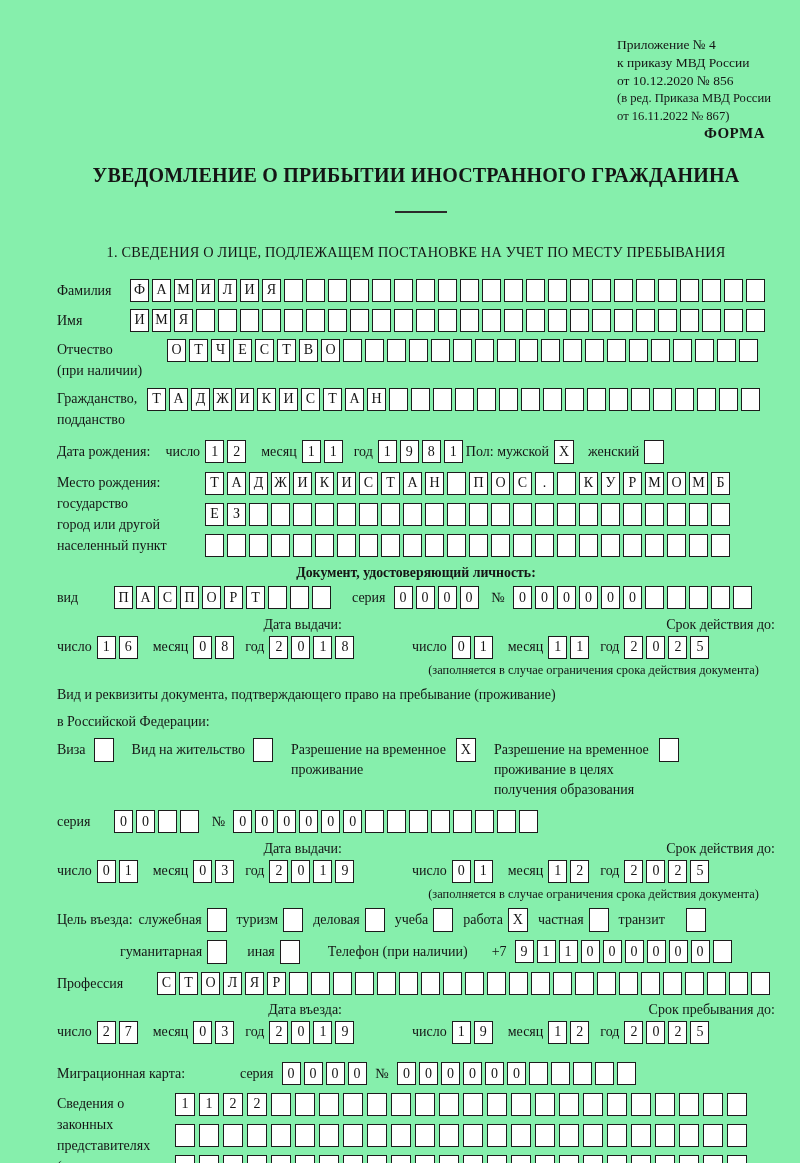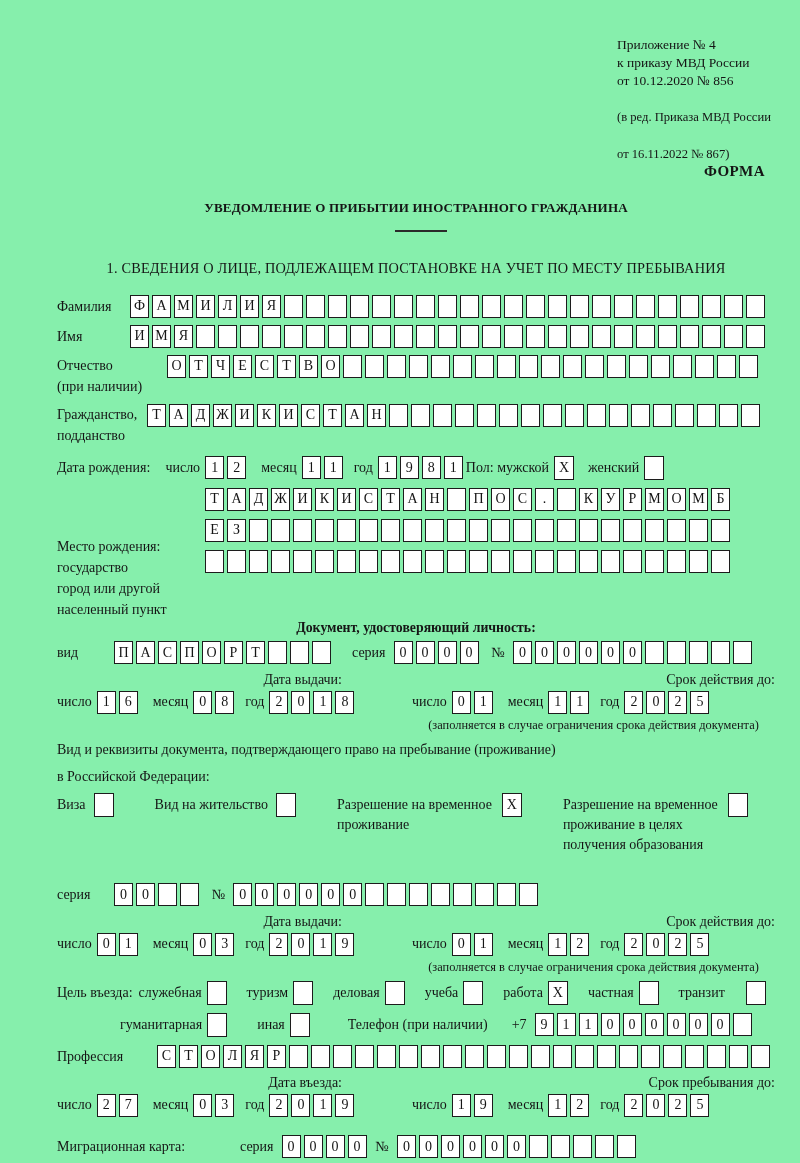--- a/index.html
+++ b/index.html
@@ -1,33 +1,33 @@
 <!DOCTYPE html>
 <html><head>
 <meta charset="utf-8">
 <style>
   * { margin:0; padding:0; box-sizing:border-box; }
   body { background:#ffffff; font-family:"Liberation Serif","DejaVu Serif",serif; color:#151515; }
   .page { width:800px; height:1163px; background:#86efac; padding:36px 25px 16px 57px; overflow:hidden; }
 
   .annex { margin-left:560px; font-size:13.5px; line-height:1.32; }
-  .annex .sub { font-size:12.6px; margin-top:20px; }
+  .annex .sub { font-size:12.6px; margin-top:1px; }
   .form-label { text-align:right; padding-right:10px; font-weight:bold; font-size:15px; letter-spacing:.5px; }
 
-  .title { margin-top:18px; text-align:center; font-weight:bold; font-size:13px; line-height:1.55; letter-spacing:.2px; }
+  .title { margin-top:18px; text-align:center; font-weight:bold; font-size:20px; line-height:1.55; letter-spacing:.2px; }
   .blank-line { display:inline-block; width:52px; border-bottom:2px solid #2a2a2a; margin-left:10px; vertical-align:baseline; }
 
   .sec-heading { margin-top:22px; text-align:center; font-weight:normal; font-size:14.3px; letter-spacing:.2px; }
 
   .form { margin-top:18px; font-size:14px; }
   .crow { display:flex; align-items:flex-start; margin-bottom:7px;font-family:Liberation Serif, serif; }
   .lbl { line-height:23px; flex:none; }
   .ml { white-space:pre-line; line-height:21px; }
   .w73 { width:73px; } .w90 { width:90px; } .w110 { width:110px; }
-  .w148 { width:148px;margin-top:48px; } .w100 { width:100px; } .w118 { width:118px; }
+  .w148 { width:148px; } .w100 { width:100px; } .w118 { width:118px; }
 
   .cells { display:flex; flex:none; }
   .cell { flex:none; width:19px; height:23px; border:1.7px solid #1c1c1c; margin-right:3px;
           display:flex; align-items:center; justify-content:center; font-size:14px; background:#fff; }
   .wide .cell { width:20px; margin-right:4px; }
   .cellrows .cells { margin-bottom:8px; }
 
   .checkbox { flex:none; width:20px; height:24px; border:1.7px solid #1c1c1c; display:flex;
               align-items:center; justify-content:center; font-size:14px; background:#fff; }
 
@@ -39,27 +39,27 @@
   .date-right { flex:1; }
   .date-heading { text-align:right; margin-bottom:3px; }
   .date-left .date-heading { padding-right:70px; }
   .dfields { display:flex; align-items:center; }
   .dlabel { margin-right:5px; }
   .dlabel.m { margin-left:12px; } .dlabel.y { margin-left:8px; }
   .date-note { font-size:12.4px; margin-top:4px; text-align:center; }
 
   .plain { margin-bottom:6px; line-height:1.5; }
 
-  .cbrow { display:flex; align-items:flex-start; margin-top:2px; margin-bottom:28px;gap:23px; }
+  .cbrow { display:flex; align-items:flex-start; margin-top:2px; margin-bottom:10px; }
   .cbitem { display:flex; align-items:flex-start; }
   .cbitem .txt { line-height:24px; margin-right:8px; }
   .cbitem .txtc { text-align:left; line-height:20px; margin-right:10px; white-space:pre-line; padding-top:2px; }
 
   .purpose-row { display:flex; align-items:center; margin-bottom:8px; flex-wrap:nowrap; }
-  .purpose-row .opt { display:flex; align-items:center; margin-right:20px; }
+  .purpose-row .opt { display:flex; align-items:center; margin-right:10px; }
   .purpose-row .opt .olbl { margin-right:5px; }
   .indent120 { margin-left:63px; }
 </style>
 </head>
 <body>
 
 <div class="page">
 
   <div class="annex">
     <div>Приложение № 4</div>

